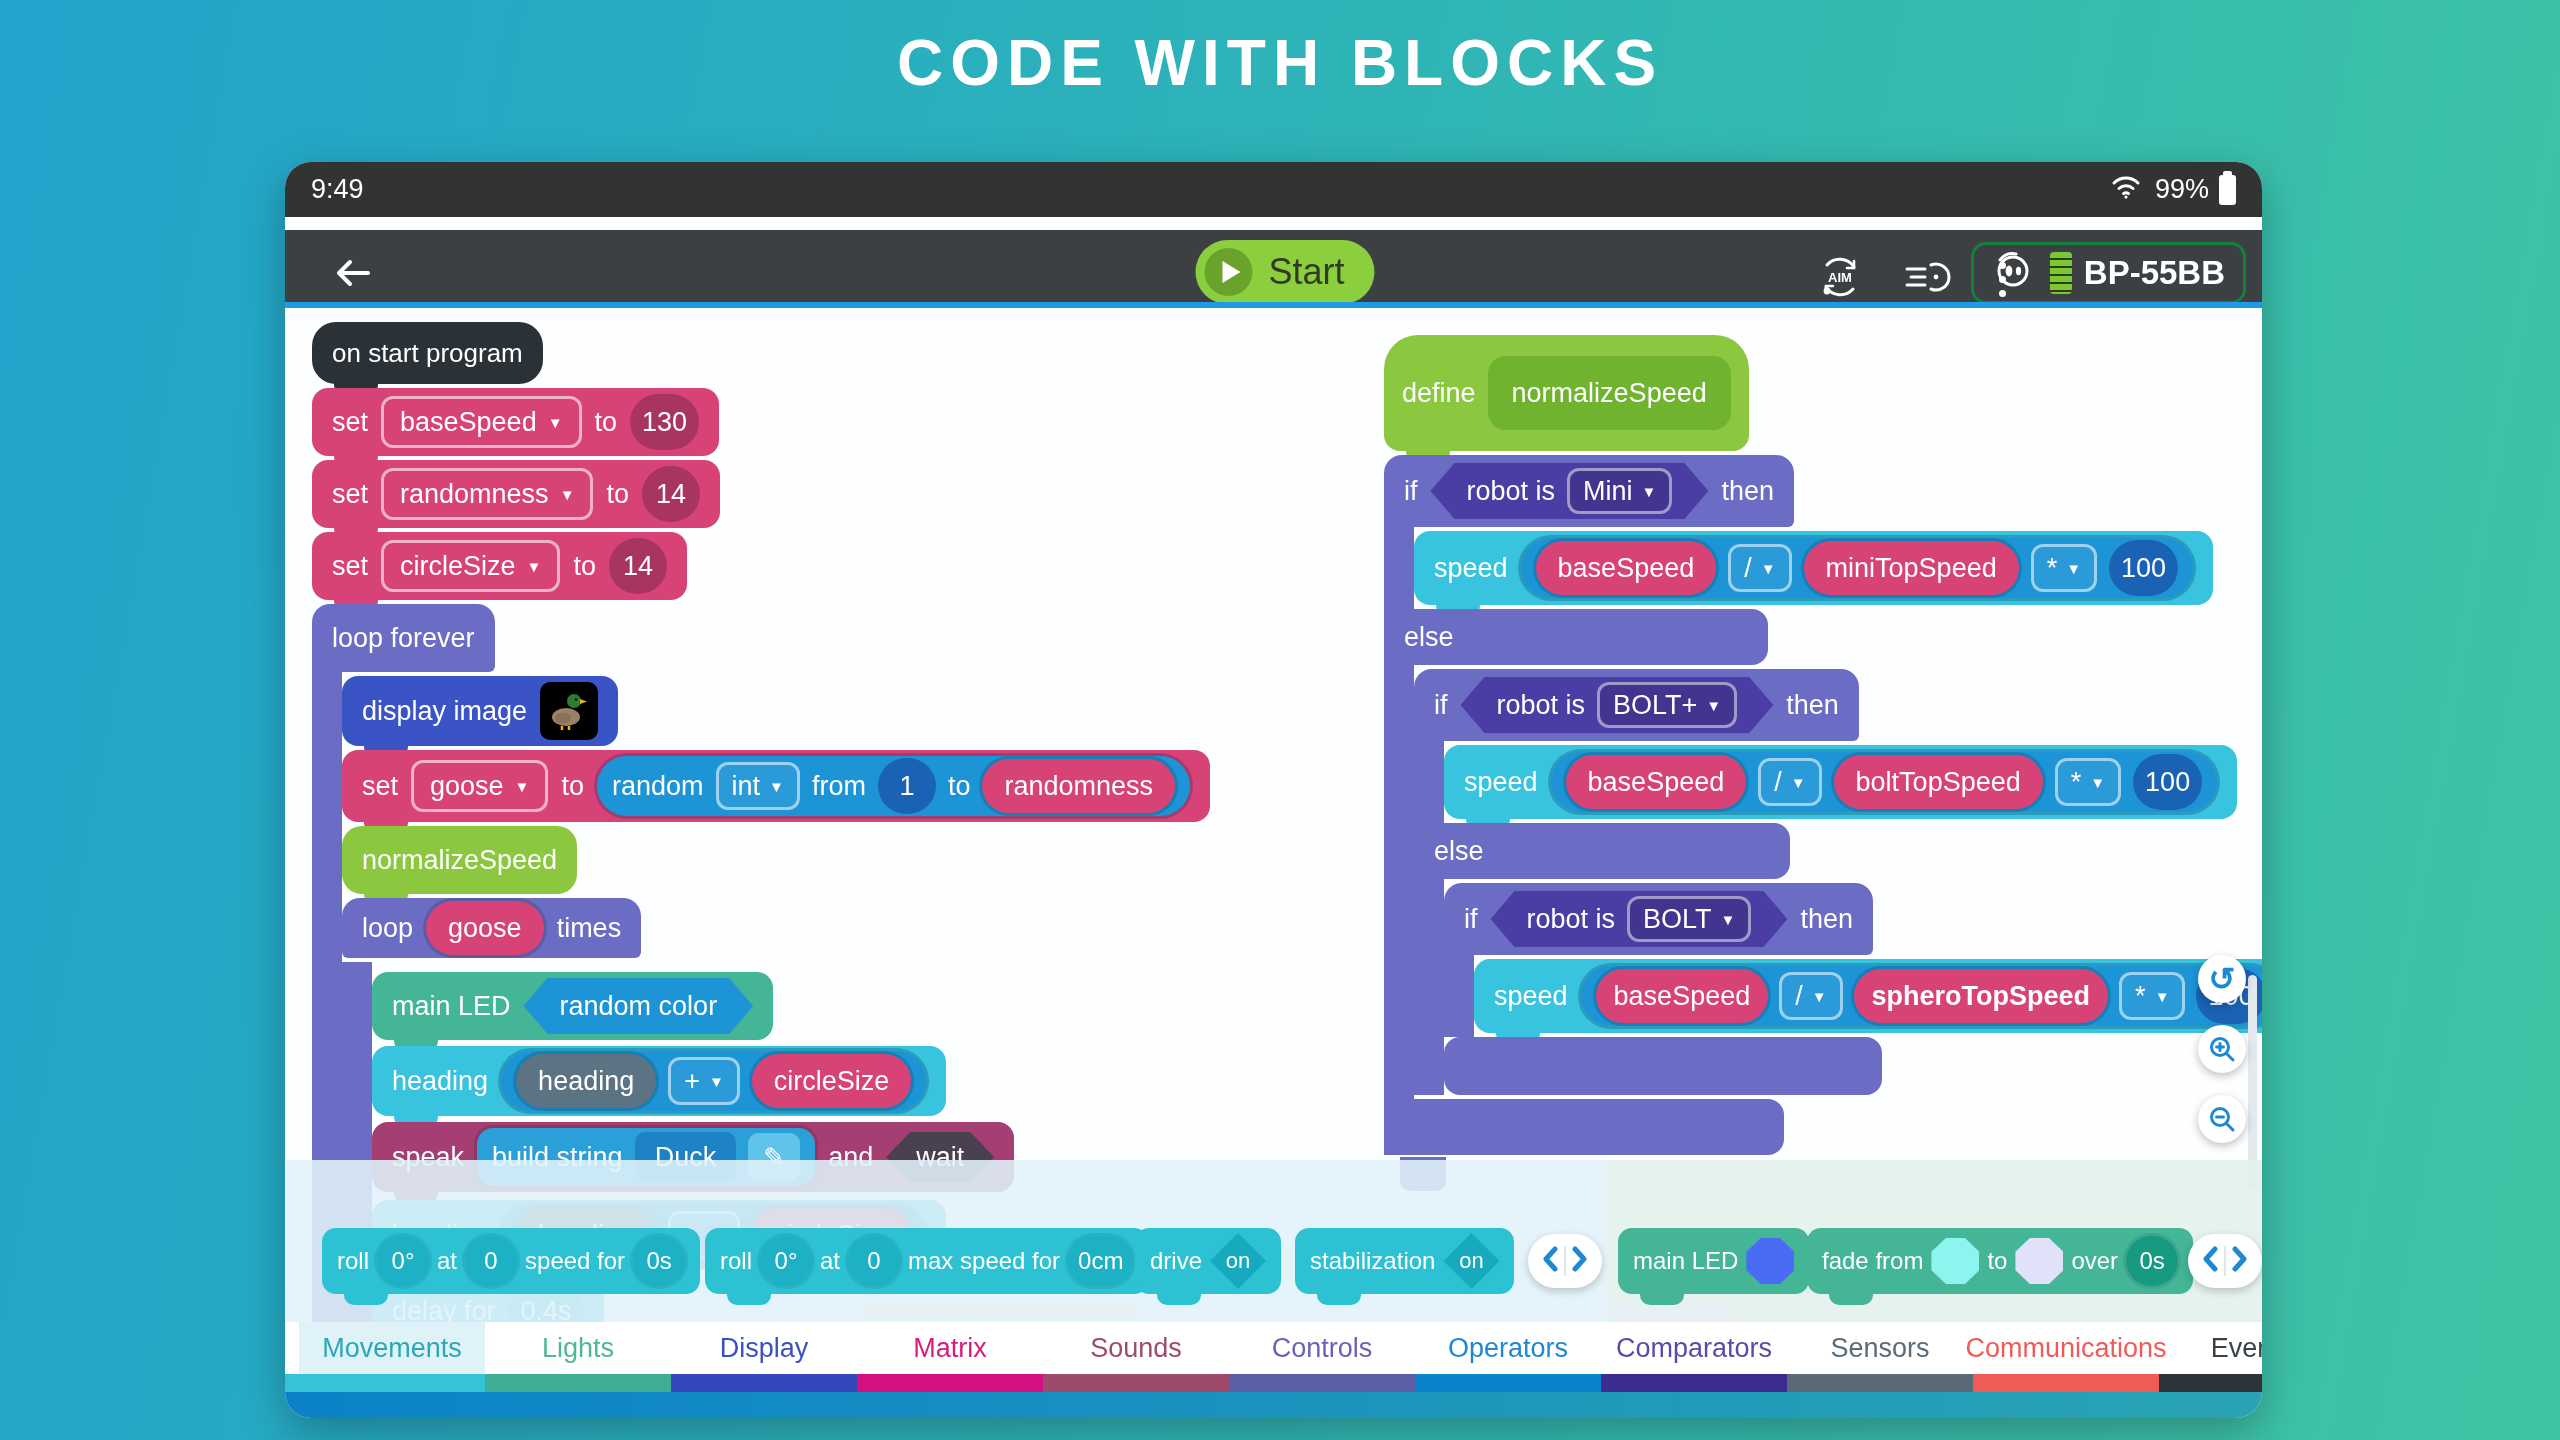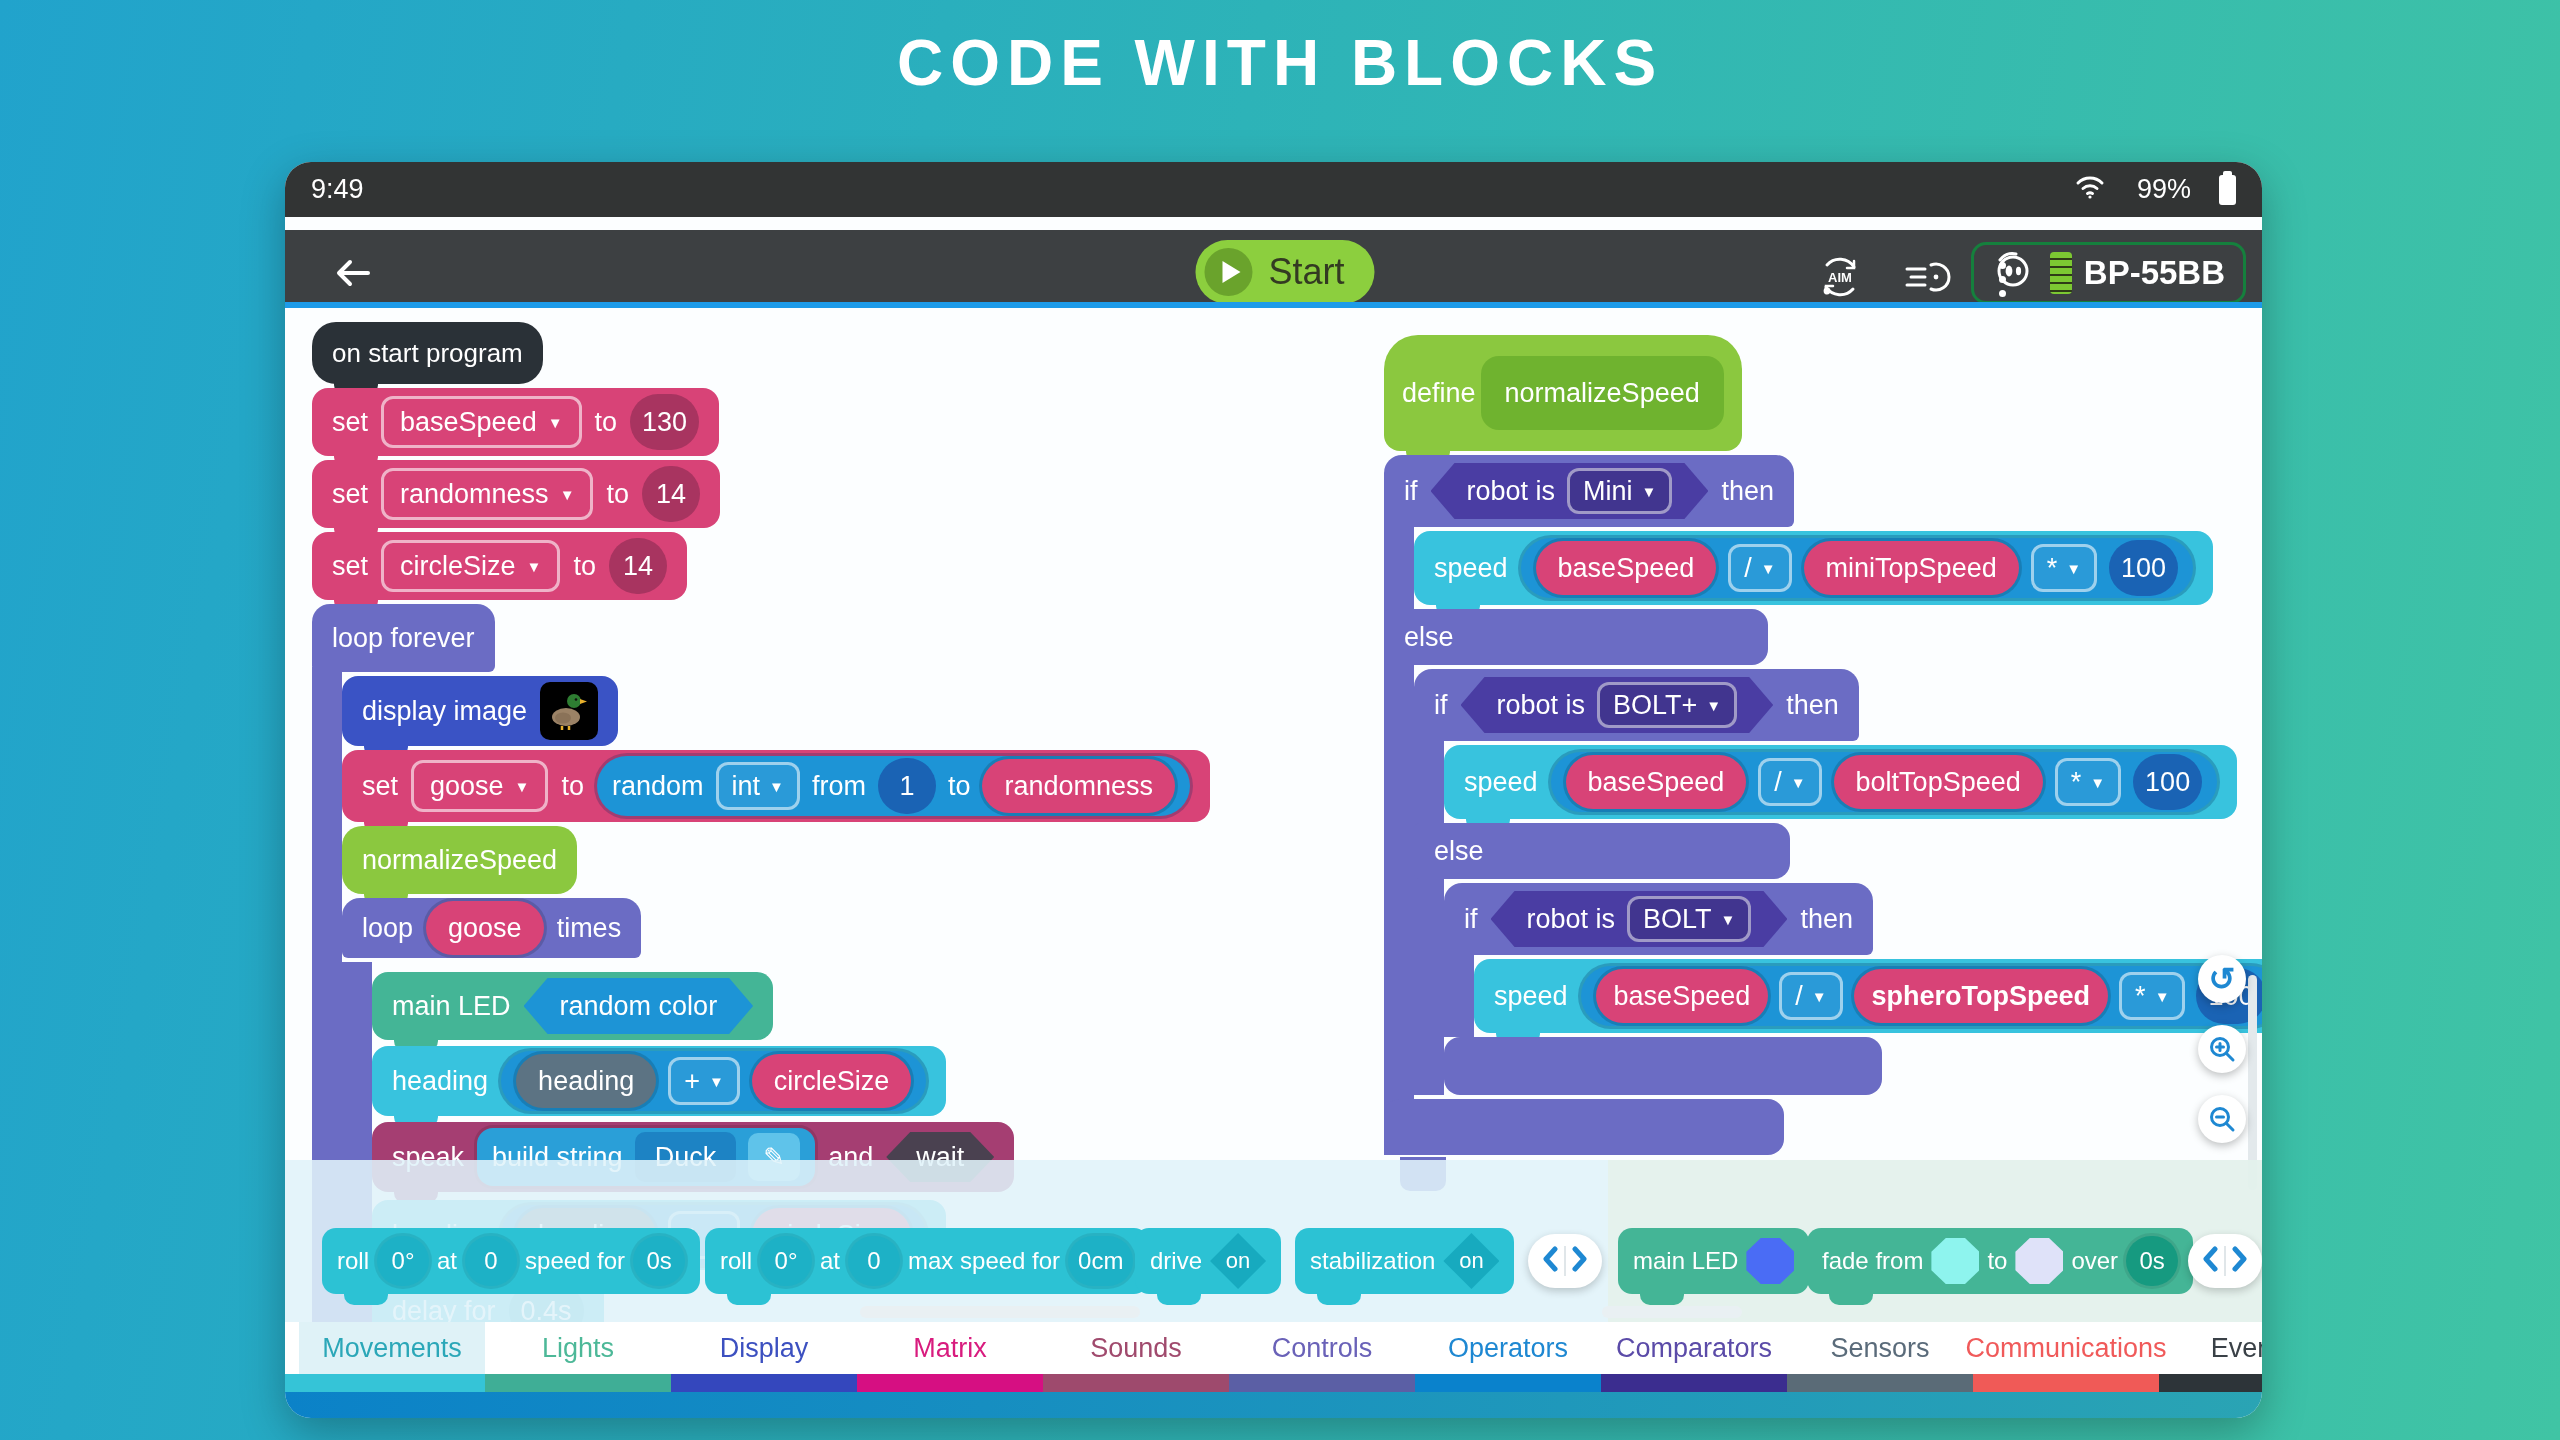--- a/index.html
+++ b/index.html
@@ -4,21 +4,21 @@
 <style>
   * { margin:0; padding:0; box-sizing:border-box; }
   html,body { width:2560px; height:1440px; overflow:hidden; font-family:"Liberation Sans", sans-serif; }
   body { background:linear-gradient(100deg,#21a3cc 0%, #2db3b8 45%, #40c4a4 100%); position:relative; }
   .title { position:absolute; top:26px; left:0; width:100%; text-align:center; color:#fff;
            font-size:64px; font-weight:800; letter-spacing:7px; }
   .tablet { position:absolute; left:285px; top:162px; width:1977px; height:1256px; background:#fcfeff;
             border-radius:26px; overflow:hidden; box-shadow:0 14px 44px rgba(0,0,0,.28); }
   .statusbar { position:absolute; left:0; top:0; width:100%; height:55px; background:#323434;
                display:flex; align-items:center; justify-content:space-between; padding:0 26px; color:#fff; font-size:27px; }
-  .sb-right { display:flex; align-items:center; gap:28px;justify-content:center; }
+  .sb-right { display:flex; align-items:center; gap:10px;justify-content:center; }
   .appbar { position:absolute; left:0; top:68px; width:100%; height:85px; background:#3d4042; }
   .backbtn { position:absolute; left:44px; top:22px; width:48px; height:42px; display:flex; align-items:center; justify-content:center; }
   .startbtn { position:absolute; left:1000px; top:10px; transform:translateX(-50%); height:64px; border-radius:32px;
               background:#8ccf3e; display:flex; align-items:center; gap:16px; padding:0 30px 0 9px; }
   .startcirc { width:48px; height:48px; border-radius:50%; background:#6aa32c; display:flex; align-items:center; justify-content:center; }
   .playtri { width:0; height:0; border-left:18px solid #fff; border-top:11px solid transparent; border-bottom:11px solid transparent; margin-left:5px; }
   .startlbl { font-size:36px; color:#333a22; }
   .abicons { position:absolute; right:248px; top:24px; display:flex; align-items:center; gap:40px; }
   .kebab { display:flex; flex-direction:column; gap:7px; padding:2px 8px; }
   .kebab i { width:7px; height:7px; border-radius:50%; background:#fff; }
@@ -320,21 +320,21 @@
     </span>
   </div>
 
   <div class="b" style="left:87px;top:1116px;height:66px;background:#38c3de;">
     <span>delay for</span>
     <span class="circ" style="background:#18a9c4;">
         <span>0.4s</span>
       </span>
   </div>
 
-  <div class="b bump" style="left:1099px;top:173px;height:116px;background:#8bc83f;border-radius:34px 34px 16px 16px;padding:0 18px;gap:5px;text-align:right;">
+  <div class="b bump" style="left:1099px;top:173px;height:116px;background:#8bc83f;border-radius:34px 34px 16px 16px;padding:0 18px;gap:12px;text-align:right;">
     <span>define</span>
     <span class="definner">
         <span>normalizeSpeed</span>
       </span>
   </div>
 
   <div class="b" style="left:1099px;top:293px;height:72px;background:#6b6cc4;border-radius:18px 18px 6px 6px;">
     <span>if</span>
     <span class="hexa" style="background:#4a3da3;">
       <span>robot is</span>

